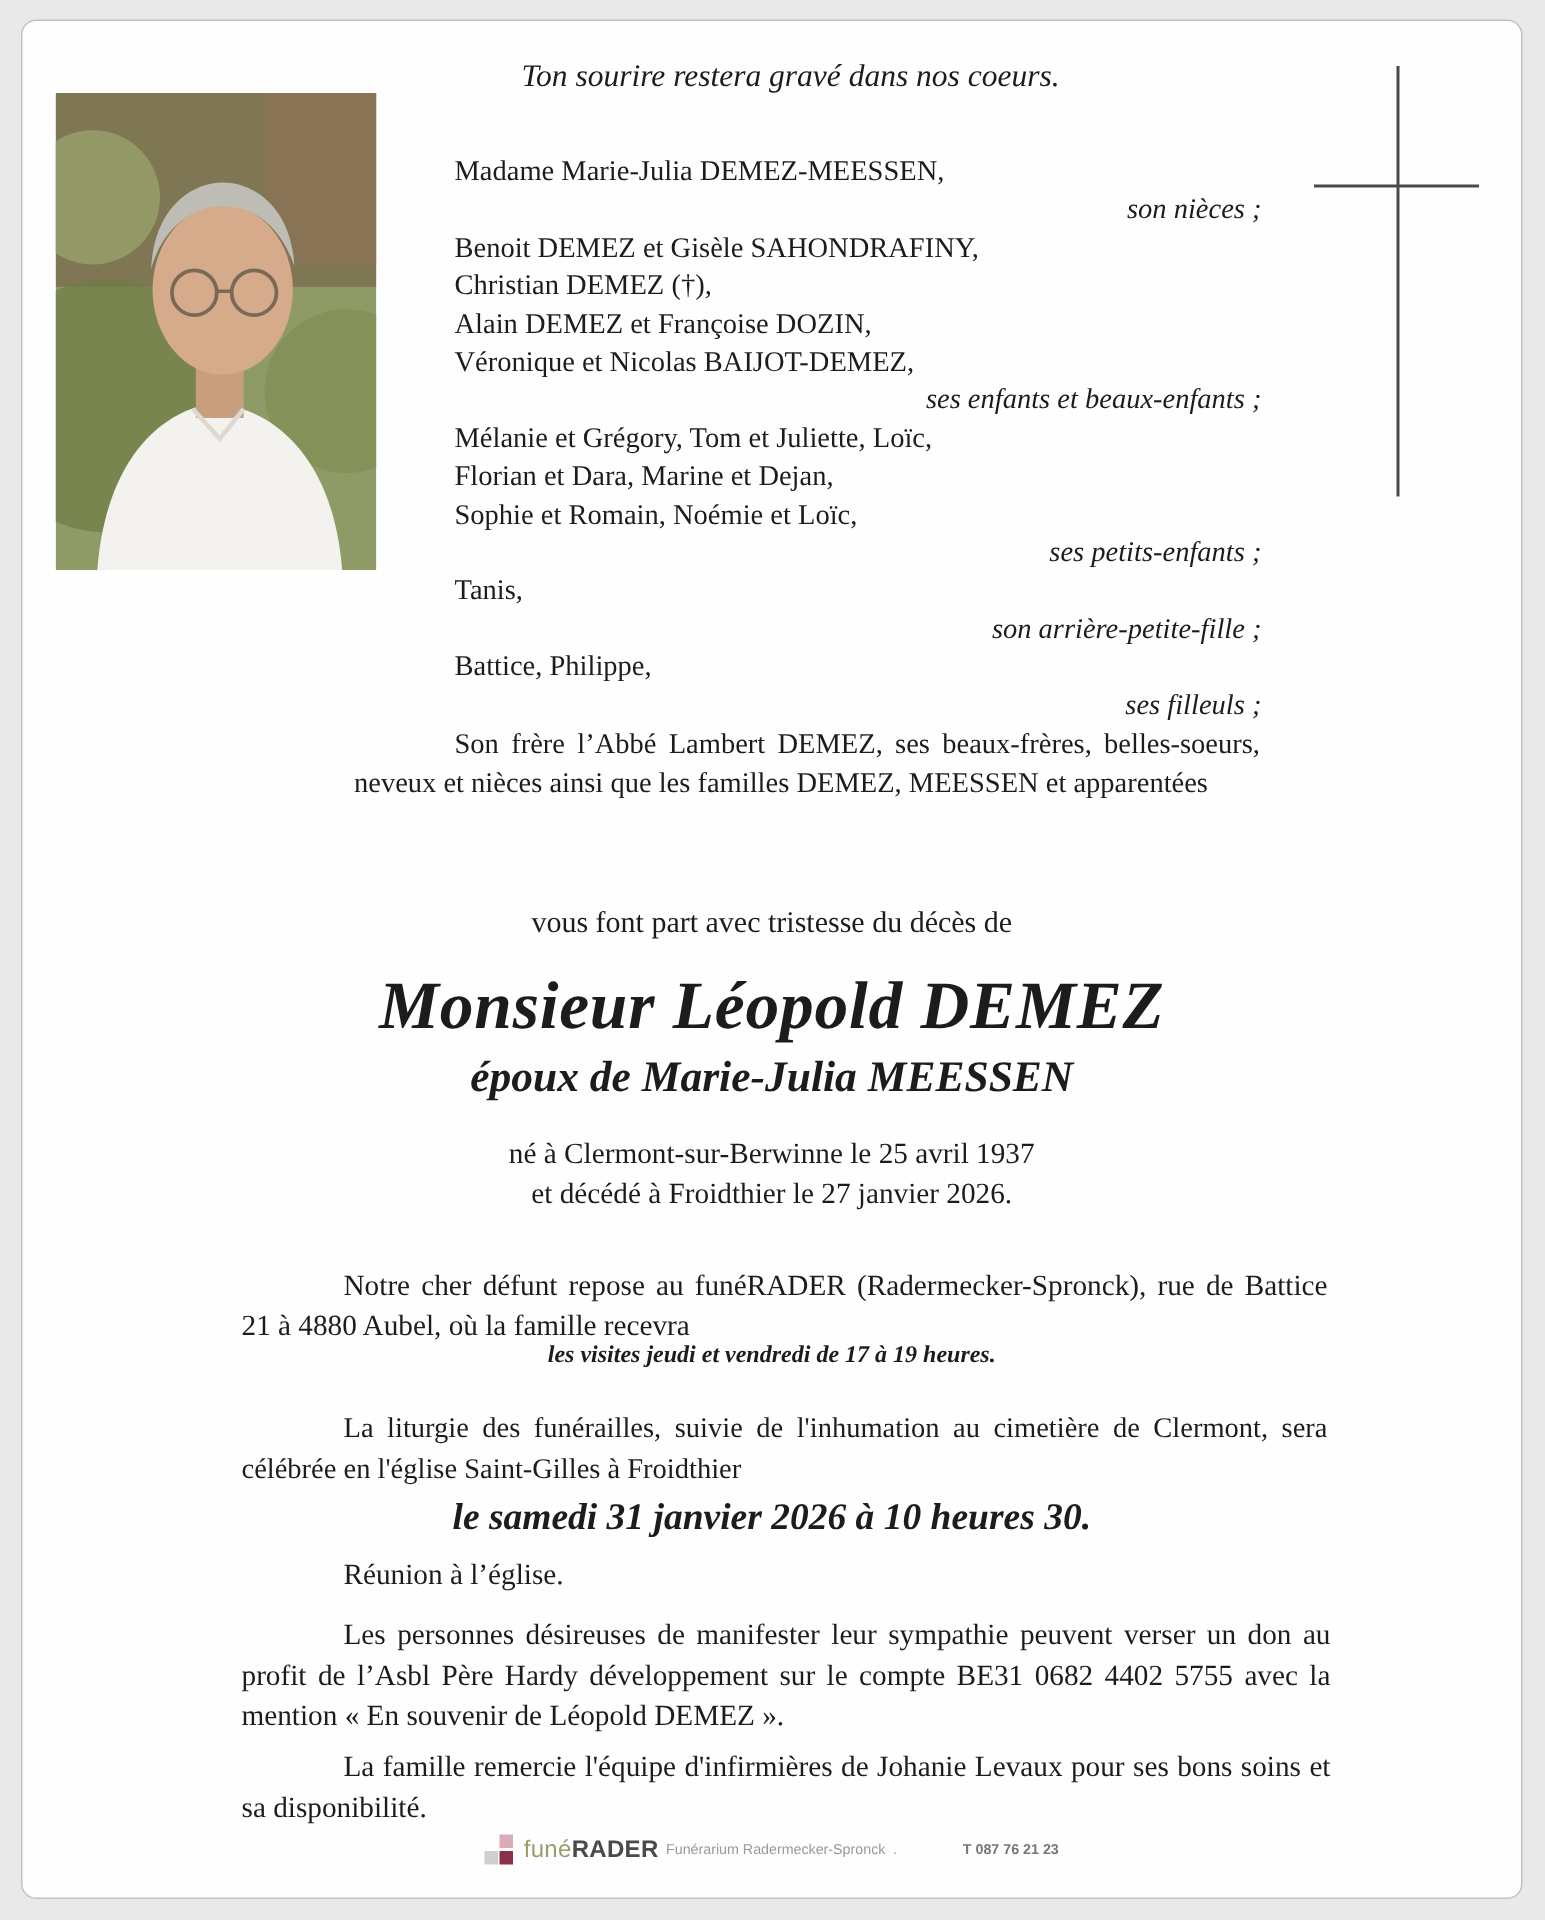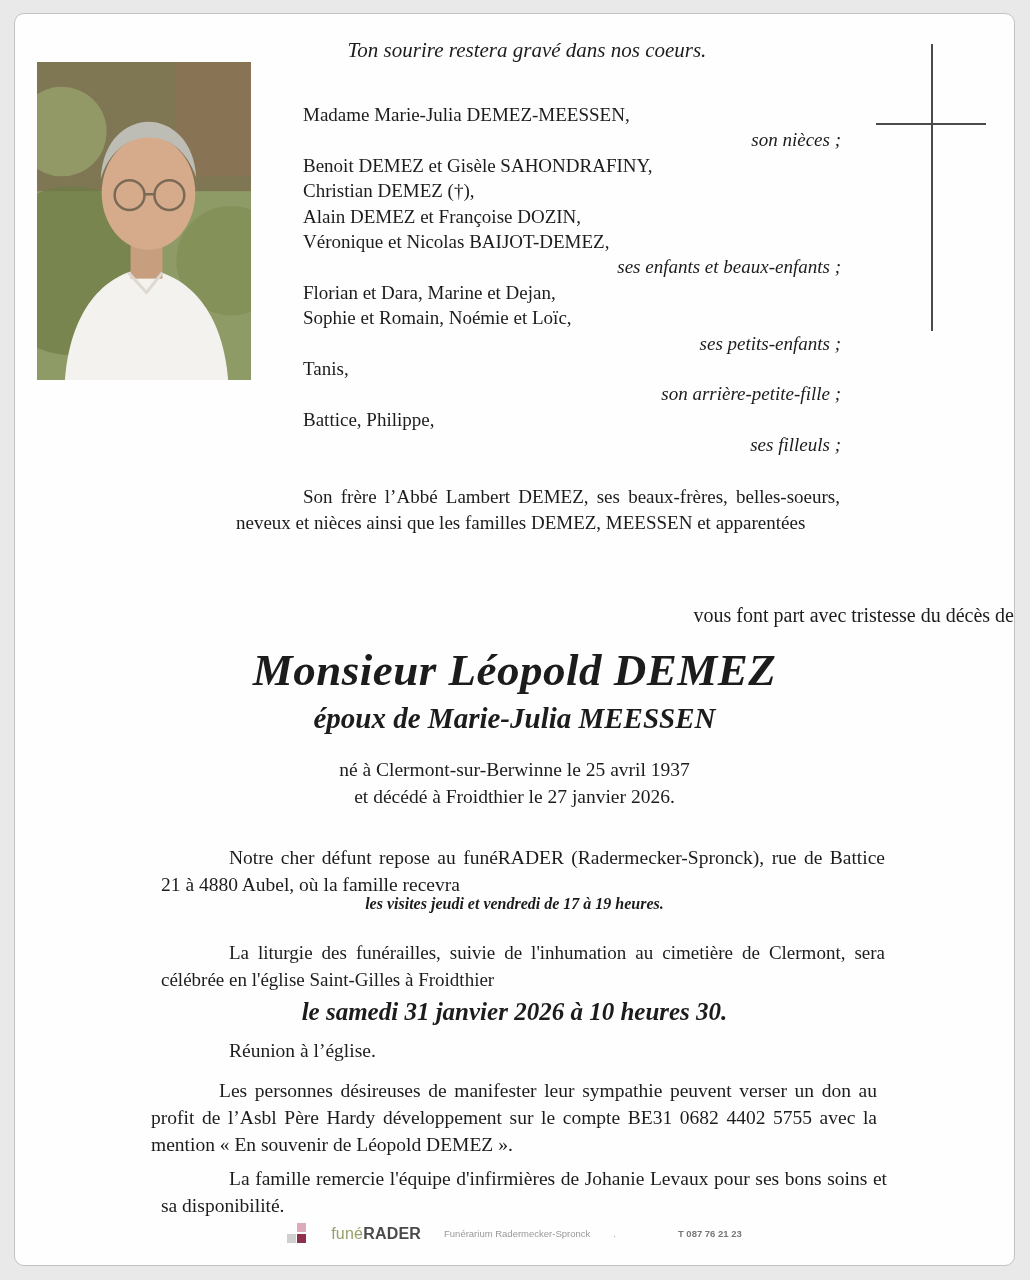--- a/index.html
+++ b/index.html
@@ -15,34 +15,34 @@
   .cross-v, .cross-h { position:absolute; background:#4a4a4a; }
   .cross-v { left:916px; top:30px; width:2px; height:287px; }
   .cross-h { left:861px; top:109px; width:110px; height:2px; }
 
   .family { position:absolute; left:288px; top:88px; width:538px; font-size:19px; line-height:25.4px; }
   .fam-line { white-space:nowrap; }
   .fam-rel { text-align:right; font-style:italic; }
 
   .extended { position:absolute; left:221px; top:470px; width:604px; font-size:19px; line-height:26px; text-indent:67px; text-align:justify; }
 
-  .intro { position:absolute; top:590px; left:0; width:100%; text-align:right; font-size:20px; }
+  .intro { position:absolute; top:590px; left:0; width:100%; text-align:center; font-size:20px; }
   .deceased-name { position:absolute; top:630px; left:0; width:100%; text-align:center; font-size:45px; font-weight:bold; font-style:italic; letter-spacing:.5px; }
   .spouse-line { position:absolute; top:688px; left:0; width:100%; text-align:center; font-size:29px; font-weight:bold; font-style:italic; }
   .dates { position:absolute; top:742px; left:0; width:100%; text-align:center; font-size:19.5px; line-height:27px; }
 
   .repose   { position:absolute; left:146px; top:830px;  width:724px; font-size:19.5px; line-height:27px; text-indent:68px; text-align:justify; }
   .visits   { position:absolute; top:881px; left:0; width:100%; text-align:center; font-size:16px; font-weight:bold; font-style:italic; }
   .liturgy  { position:absolute; left:146px; top:925px;  width:724px; font-size:19px; line-height:27px; text-indent:68px; text-align:justify; }
   .ceremony { position:absolute; top:984px; left:0; width:100%; text-align:center; font-size:25px; font-weight:bold; font-style:italic; }
   .meeting  { position:absolute; left:214px; top:1026px; font-size:19.5px; }
-  .donation { position:absolute; left:136px; top:1063px; width:726px; font-size:19.5px; line-height:27px; text-indent:68px; text-align:justify; }
+  .donation { position:absolute; left:146px; top:1063px; width:726px; font-size:19.5px; line-height:27px; text-indent:68px; text-align:justify; }
   .thanks   { position:absolute; left:146px; top:1151px; width:726px; font-size:19.5px; line-height:27px; text-indent:68px; text-align:justify; }
 
-  .footer { position:absolute; left:0; top:1209px; width:100%; display:flex; align-items:center; justify-content:center; gap:23px; font-family:"Liberation Sans", sans-serif; }
+  .footer { position:absolute; left:0; top:1209px; width:100%; display:flex; align-items:center; justify-content:center; gap:5px; font-family:"Liberation Sans", sans-serif; }
   .logo-squares { position:relative; width:21px; height:21px; display:inline-block; }
   .sq { position:absolute; width:9px; height:9px; }
   .sq-a { left:10px; top:0; }
   .sq-b { left:0; top:11px; }
   .sq-c { left:10px; top:11px; }
   .brand { font-size:16px; letter-spacing:.2px; }
   .brand-light { font-weight:normal; }
   .brand-bold { font-weight:bold; color:#4a4a4a; }
   .footer-sub { font-size:9.5px; color:#999; }
   .footer-sep { font-size:9.5px; color:#999; }
@@ -78,20 +78,21 @@
   <div class="cross-h"></div>
 
   <div class="family">
     <div class="fam-line">Madame Marie-Julia DEMEZ-MEESSEN,</div>
     <div class="fam-rel">son nièces ;</div>
     <div class="fam-line">Benoit DEMEZ et Gisèle SAHONDRAFINY,</div>
     <div class="fam-line">Christian DEMEZ (†),</div>
     <div class="fam-line">Alain DEMEZ et Françoise DOZIN,</div>
     <div class="fam-line">Véronique et Nicolas BAIJOT-DEMEZ,</div>
     <div class="fam-rel">ses enfants et beaux-enfants ;</div>
+    <div class="fam-line">Mélanie et Grégory, Tom et Juliette, Loïc,</div>
     <div class="fam-line">Florian et Dara, Marine et Dejan,</div>
     <div class="fam-line">Sophie et Romain, Noémie et Loïc,</div>
     <div class="fam-rel">ses petits-enfants ;</div>
     <div class="fam-line">Tanis,</div>
     <div class="fam-rel">son arrière-petite-fille ;</div>
     <div class="fam-line">Battice, Philippe,</div>
     <div class="fam-rel">ses filleuls ;</div>
   </div>
 
   <div class="extended">Son frère l’Abbé Lambert DEMEZ, ses beaux-frères, belles-soeurs, neveux et nièces ainsi que les familles DEMEZ, MEESSEN et apparentées</div>

